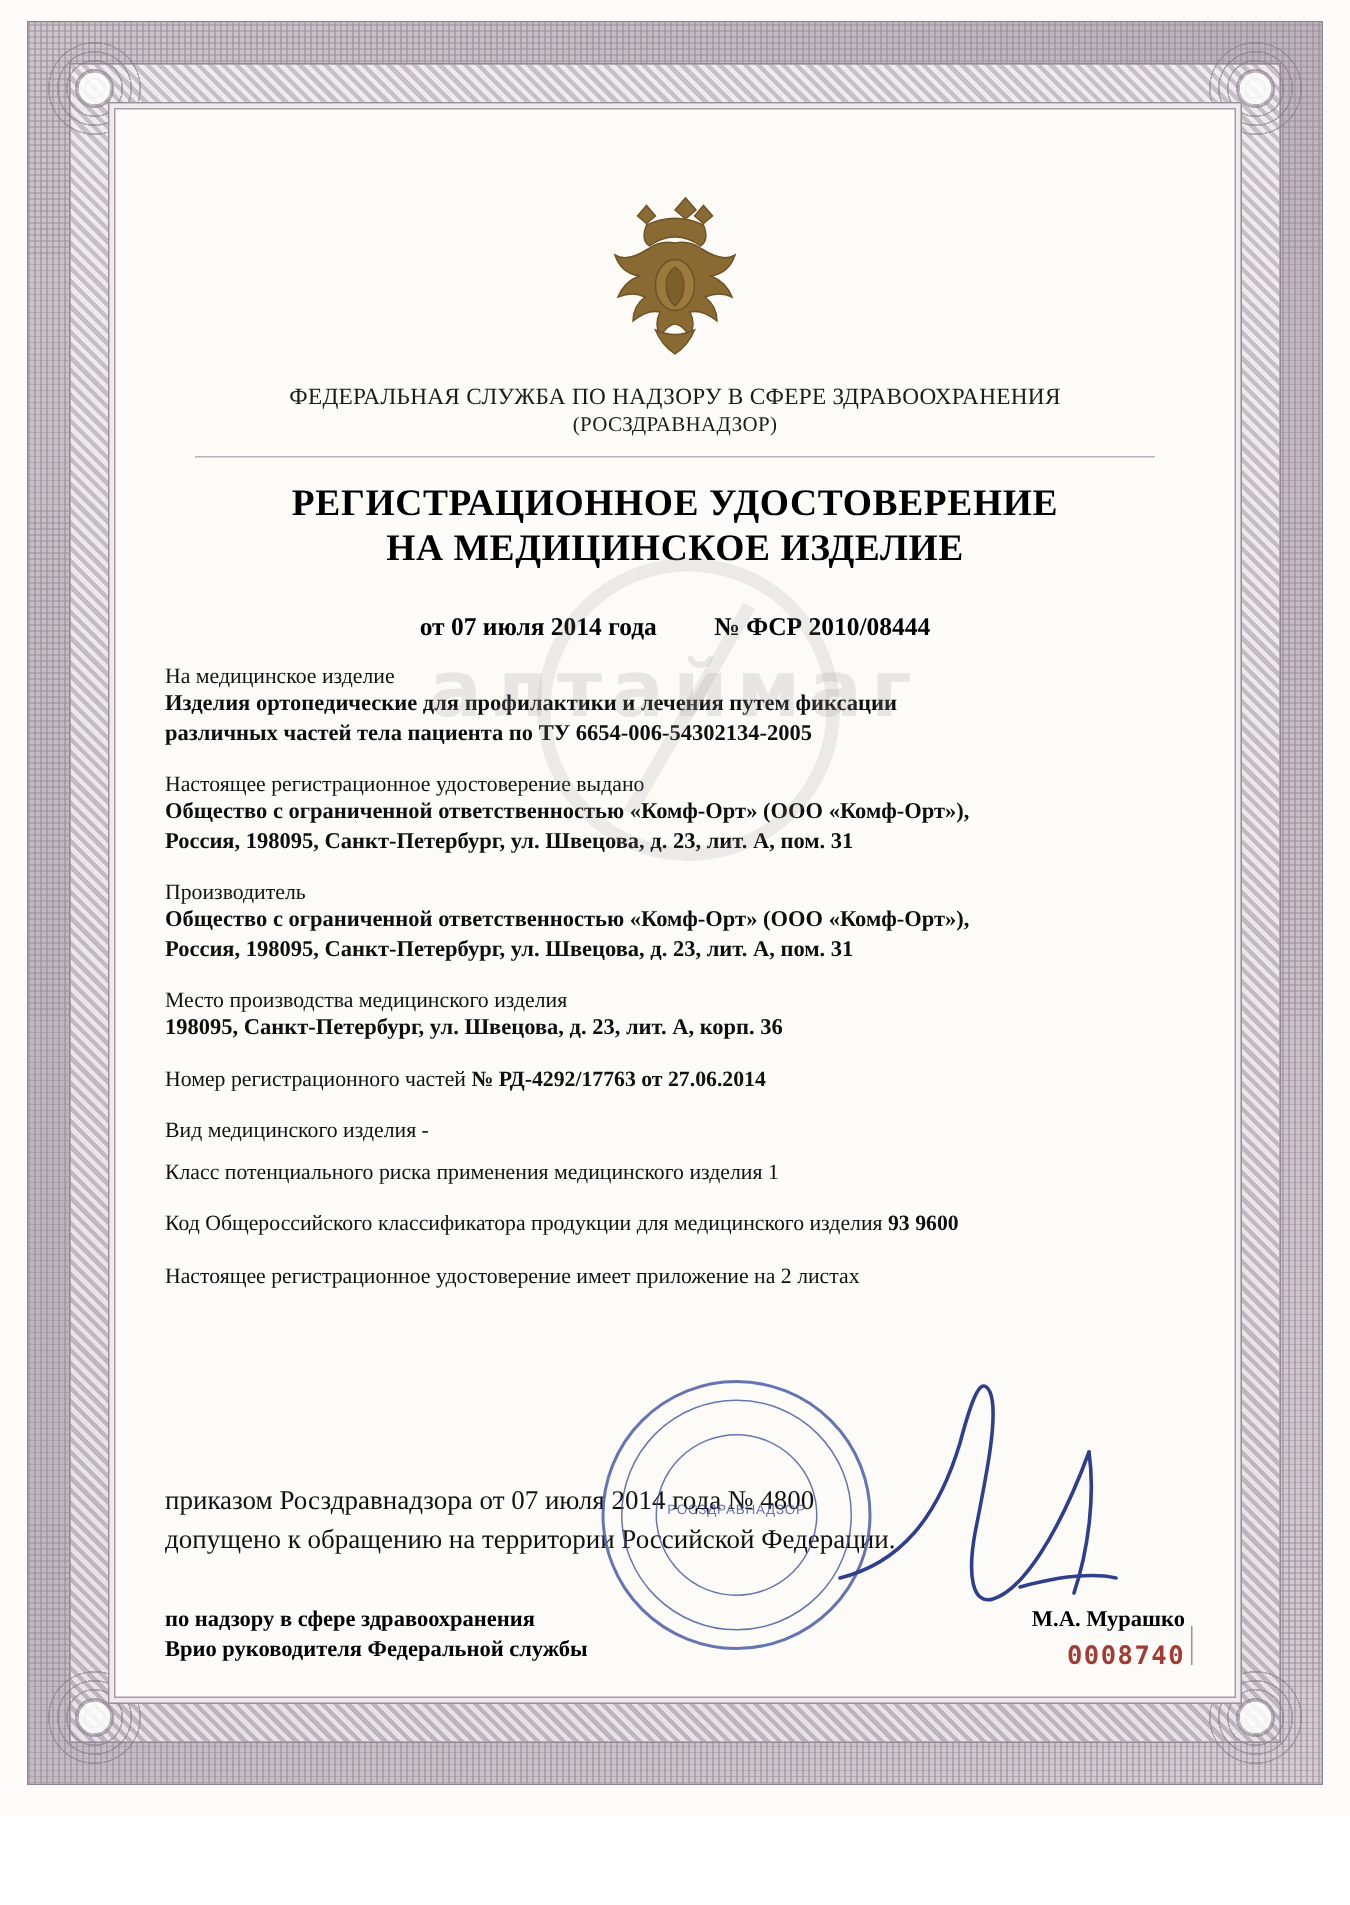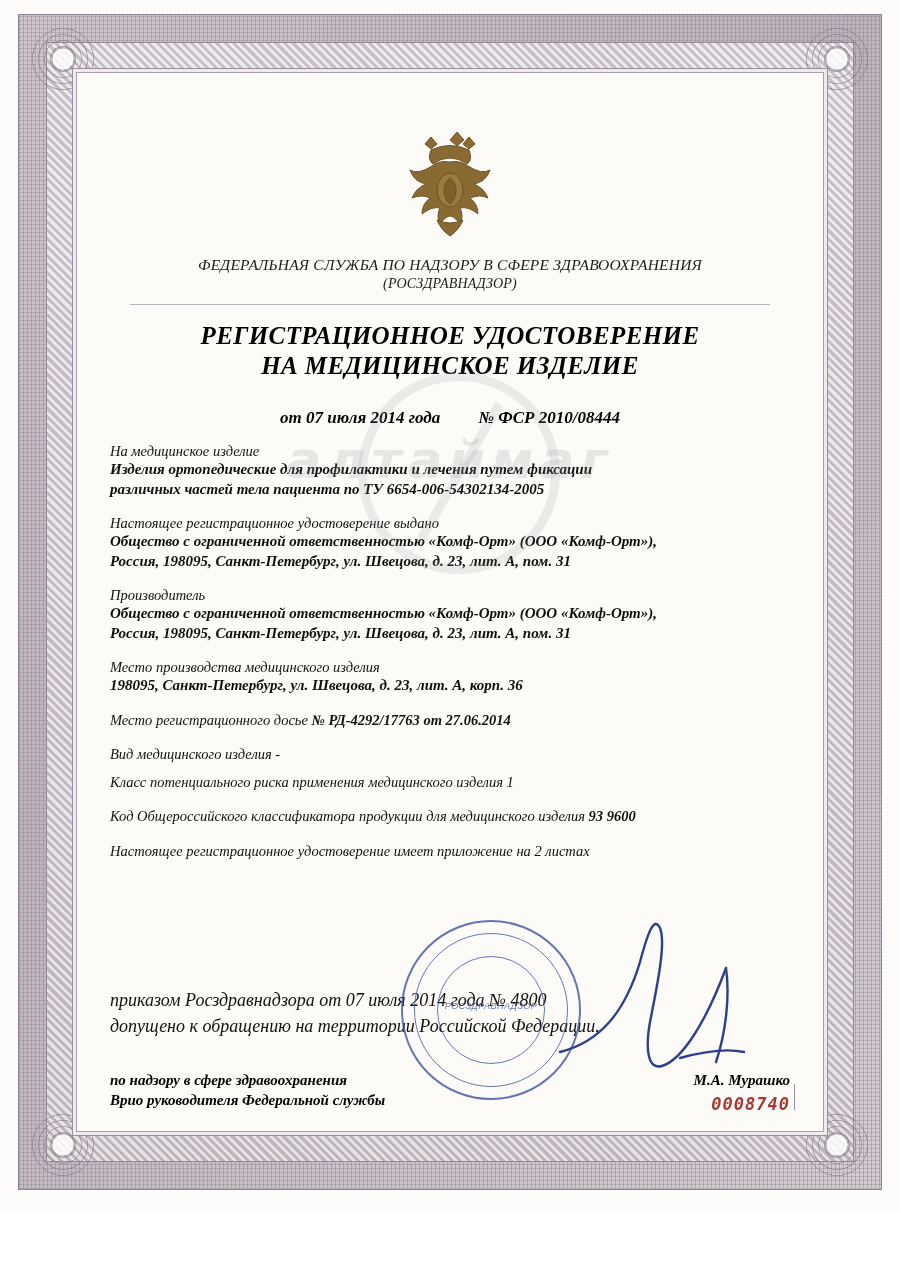--- a/index.html
+++ b/index.html
@@ -6,21 +6,20 @@
   body{
     width:900px;height:1270px;
     background:#ffffff;
     font-family:"Liberation Serif", serif;
     overflow:hidden;
   }
   .page{
     position:relative;
     width:900px;height:1210px;
     background:#fdfcfa;
-    font-style:italic;
   }
   
   .border-outer{
     position:absolute;
     left:18px;top:14px;right:18px;bottom:20px;
     background:
       repeating-linear-gradient(90deg,
         rgba(150,140,150,.55) 0px, rgba(150,140,150,.55) 1px,
         rgba(255,255,255,0) 1px, rgba(255,255,255,0) 4px),
       repeating-linear-gradient(0deg,
@@ -283,21 +282,21 @@
     </div>
 
     <div class="block">
       <div class="lbl">Место производства медицинского изделия</div>
       <div class="val">
         <div>198095, Санкт-Петербург, ул. Швецова, д. 23, лит. А, корп. 36</div>
       </div>
     </div>
 
     <div class="plain">
-      <span>Место регистрационного досье </span><b>№ РД-4292/17763 от 27.06.2014</b>
+      <span>Номер регистрационного частей </span><b>№ РД-4292/17763 от 27.06.2014</b>
     </div>
 
     <div class="plain">Вид медицинского изделия -</div>
 
     <div class="plain" style="margin-top:8px">Класс потенциального риска применения медицинского изделия 1</div>
 
     <div class="plain">
       <span>Код Общероссийского классификатора продукции для медицинского изделия </span><b>93 9600</b>
     </div>
 

